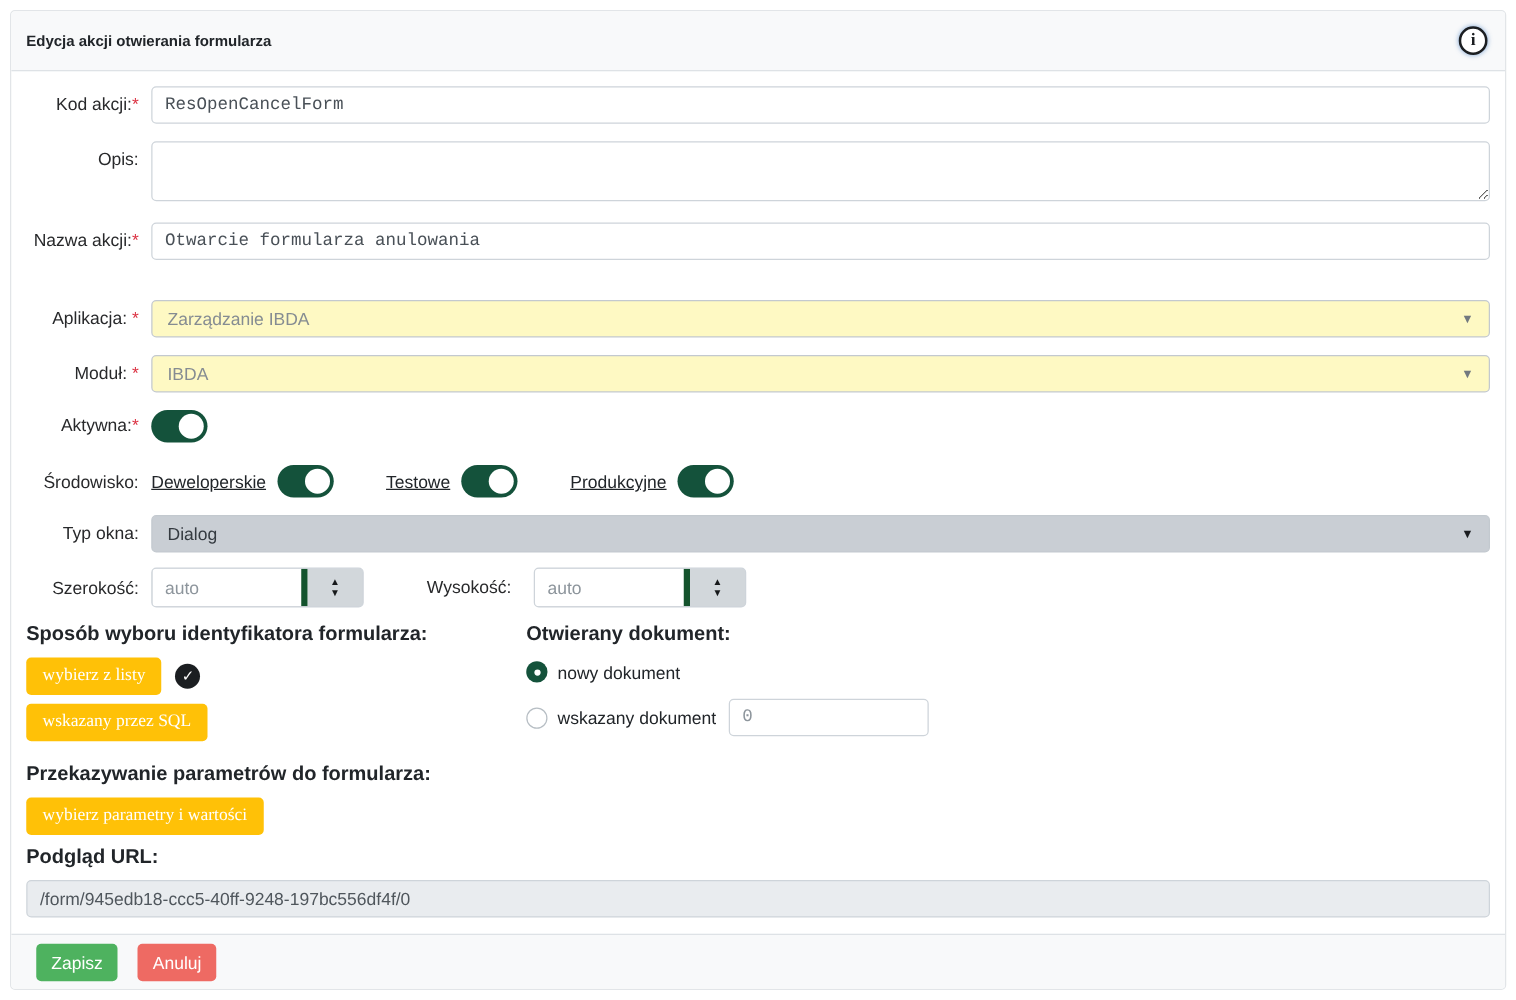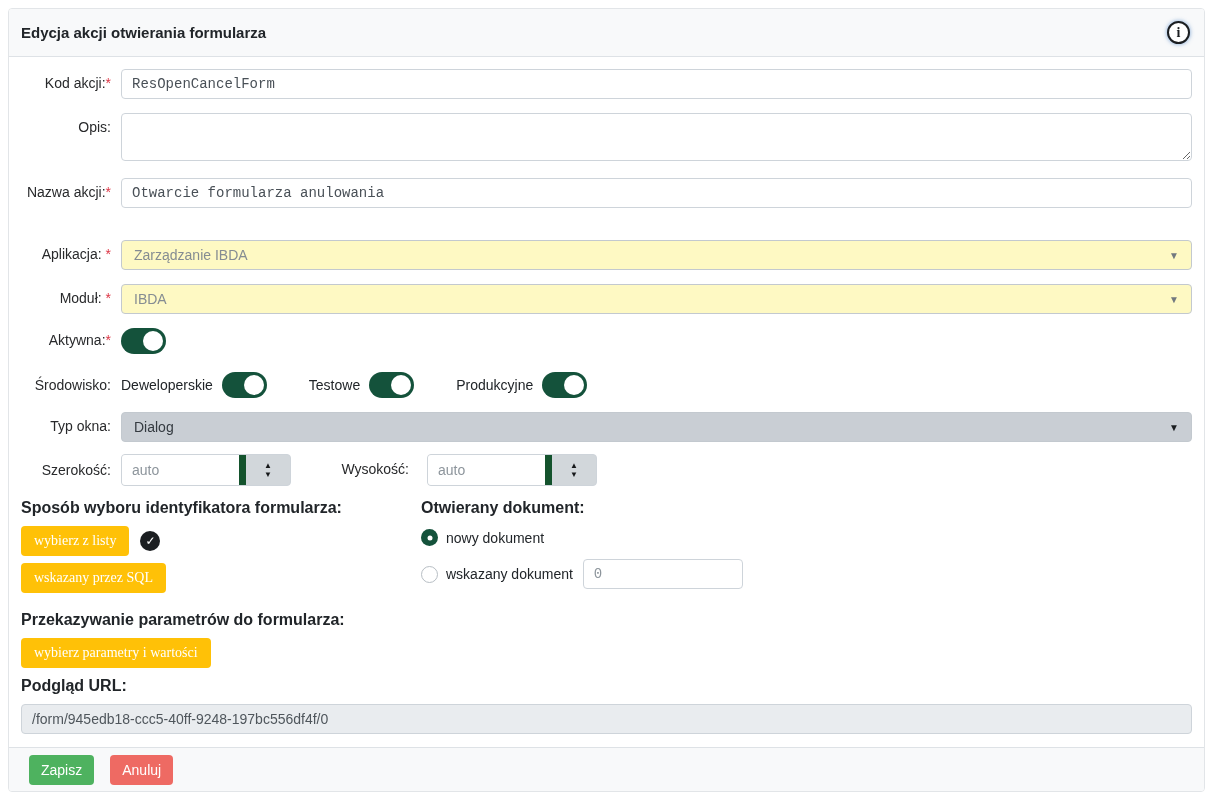--- a/index.html
+++ b/index.html
@@ -13,21 +13,21 @@
   .card {
     position:absolute; left:8px; top:8px; width:1197px; height:784px;
     border:1px solid #e2e5e8; border-radius:4px;
     display:flex; flex-direction:column; background:#fff; overflow:hidden;
   }
   .card-header {
     background:#f8f9fa; border-bottom:1px solid #dee2e6;
     padding:0 14px 0 12px; height:48px; flex:0 0 48px;
     display:flex; align-items:center; justify-content:space-between;
   }
-  .card-title { font-size:15px; font-weight:bold; color:#212529; }
+  .card-title { font-size:12px; font-weight:bold; color:#212529; }
   .info-btn {
     width:23px; height:23px; border-radius:50%;
     border:2px solid #1b1e21; color:#1b1e21; background:#fff;
     display:flex; align-items:center; justify-content:center;
     font-family:"Liberation Serif", serif; font-weight:bold; font-size:14px;
     box-shadow:0 0 4px rgba(90,140,200,.8); cursor:pointer;
   }
   .card-body { flex:1 1 auto; padding:12px 12px 0 12px; overflow:hidden; }
   .frow { display:flex; align-items:flex-start; }
   .flabel {
@@ -54,30 +54,30 @@
   .select .arrow { font-size:10px; color:#72797f; }
   .select.enabled .arrow { color:#1a1d20; }
   .toggle {
     width:45px; height:26px; border-radius:13px; background:#14523b;
     position:relative; cursor:pointer; flex:0 0 auto;
   }
   .toggle::after {
     content:""; position:absolute; top:3px; right:3px;
     width:20px; height:20px; border-radius:50%; background:#fff;
   }
-  .env-wrap { display:flex; align-items:center; padding-top:0; }
+  .env-wrap { display:flex; align-items:center; padding-top:0;text-decoration:underline; }
   .env-item { display:flex; align-items:center; margin-right:42px; }
   .env-item .env-label { margin-right:9px; }
   .spin-row { display:flex; align-items:center; }
   .spin {
     display:inline-flex; height:32px; border-radius:4px; overflow:hidden;
     border:1px solid #ced4da; background:#d2d7db;
   }
   .spin input {
-    width:124px; height:100%; border:none; border-right:7px solid #14532d;
+    width:124px; height:100%; border:none; border-right:5px solid #14532d;
     padding:0 10px; font-size:14px; color:#495057; outline:none;
     font-family:"Liberation Sans", sans-serif;
   }
   .spin input::placeholder { color:#8d959c; }
   .spin .spin-btns {
     width:44px; display:flex; flex-direction:column;
     align-items:center; justify-content:center; gap:1px;
   }
   .spin .spin-btns span { font-size:8px; line-height:8px; color:#16181a; cursor:pointer; }
   .lbl2 { flex:0 0 72px; margin-left:46px; margin-right:18px; text-align:right; padding-top:0; }

